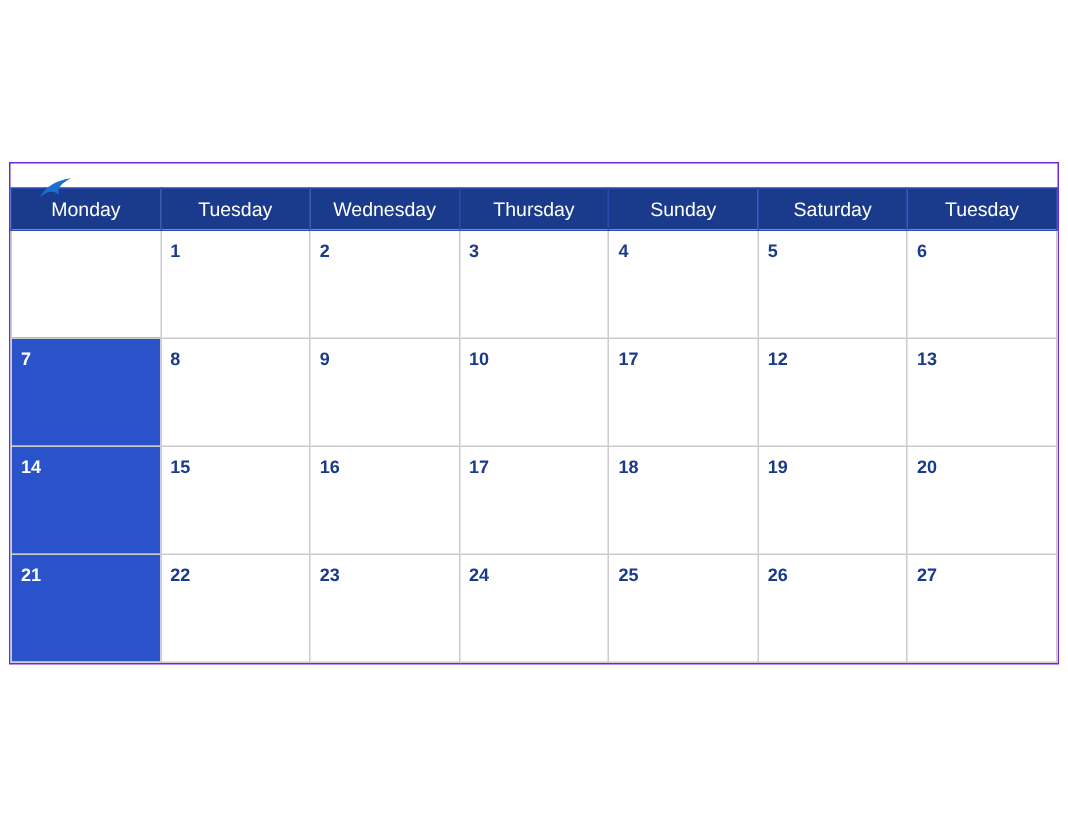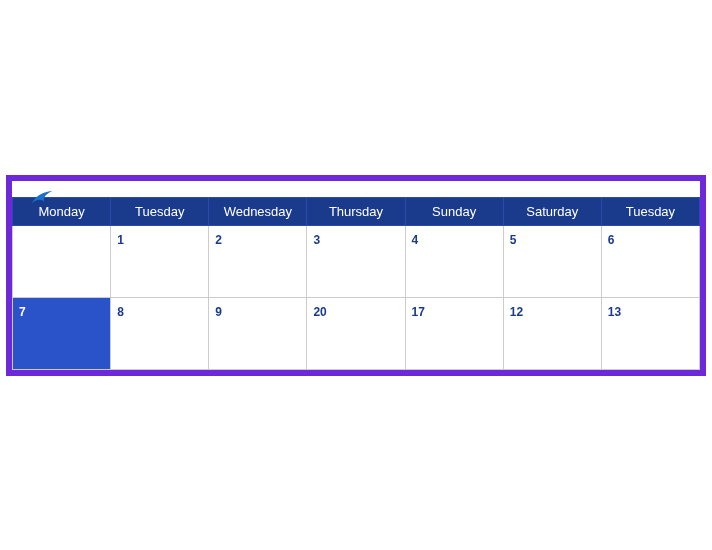--- a/index.html
+++ b/index.html
@@ -7,21 +7,21 @@
       font-family: Arial, sans-serif;
       background: #fff;
       width: 712px;
       height: 550px;
       display: flex;
       align-items: center;
       justify-content: center;
     }
     .calendar-wrapper {
       width: 700px;
-      border: 6px solid #6d28d9;
+      border: 1px solid #6d28d9;
       background: #fff;
     }
     .calendar-header {
       display: flex;
       align-items: center;
       justify-content: center;
       padding: 10px 16px 6px;
       position: relative;
     }
     .logo-area {
@@ -134,20 +134,38 @@
           <td><span class="day-number">2</span></td>
           <td><span class="day-number">3</span></td>
           <td><span class="day-number">4</span></td>
           <td><span class="day-number">5</span></td>
           <td><span class="day-number">6</span></td>
         </tr>
         <tr>
           <td style="background: rgb(42, 82, 201);"><span style="color: rgb(255, 255, 255); font-weight: bold; font-size: 12px;">7</span></td>
           <td><span class="day-number">8</span></td>
           <td><span class="day-number">9</span></td>
-          <td><span class="day-number">20</span></td>
+          <td><span class="day-number">10</span></td>
           <td><span class="day-number">17</span></td>
           <td><span class="day-number">12</span></td>
           <td><span class="day-number">13</span></td>
+        </tr>
+        <tr>
+          <td style="background: rgb(42, 82, 201);"><span style="color: rgb(255, 255, 255); font-weight: bold; font-size: 12px;">14</span></td>
+          <td><span class="day-number">15</span></td>
+          <td><span class="day-number">16</span></td>
+          <td><span class="day-number">17</span></td>
+          <td><span class="day-number">18</span></td>
+          <td><span class="day-number">19</span></td>
+          <td><span class="day-number">20</span></td>
+        </tr>
+        <tr>
+          <td style="background: rgb(42, 82, 201);"><span style="color: rgb(255, 255, 255); font-weight: bold; font-size: 12px;">21</span></td>
+          <td><span class="day-number">22</span></td>
+          <td><span class="day-number">23</span></td>
+          <td><span class="day-number">24</span></td>
+          <td><span class="day-number">25</span></td>
+          <td><span class="day-number">26</span></td>
+          <td><span class="day-number">27</span></td>
         </tr>
       </tbody>
   </table>
 </div>
 
 </body></html>

